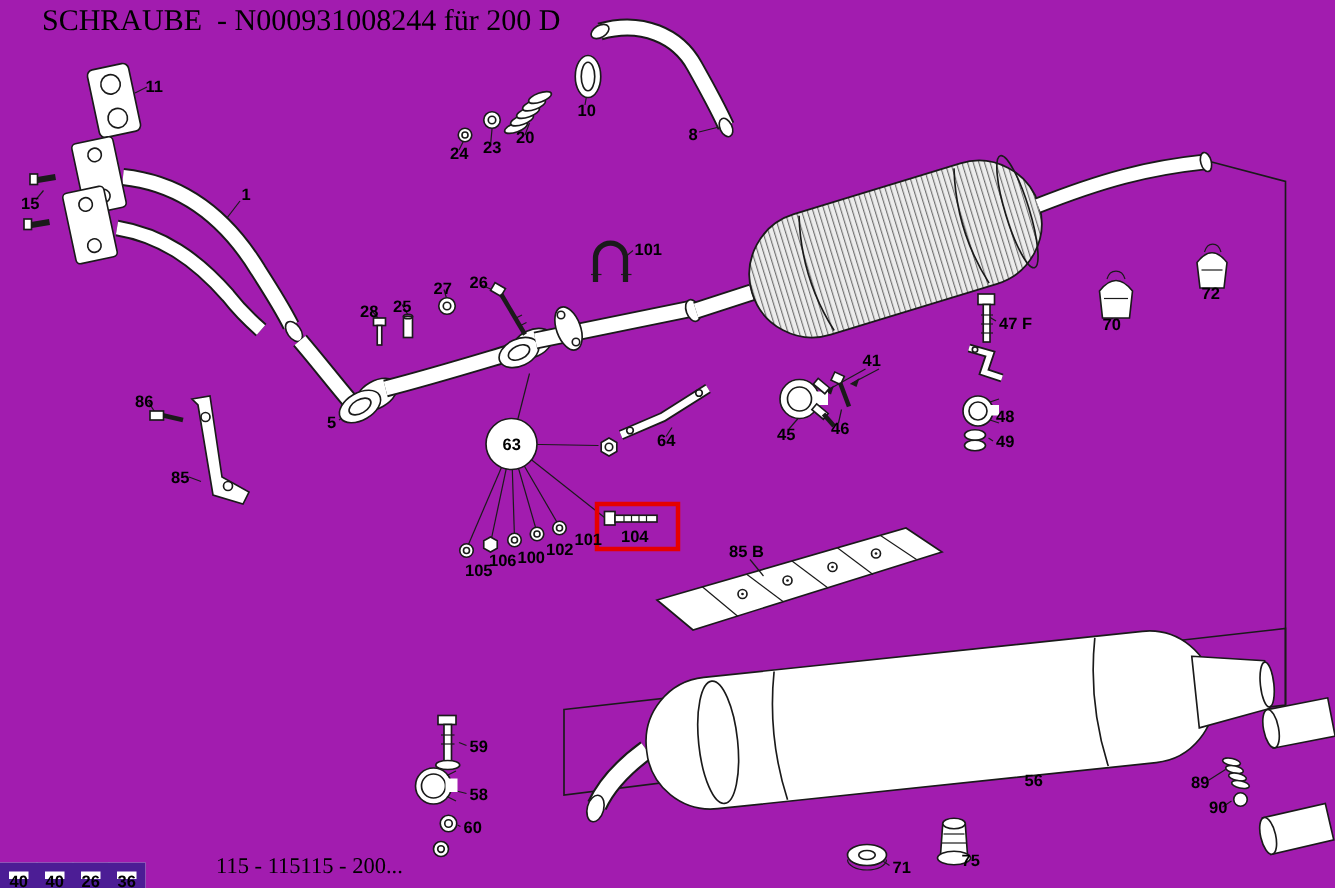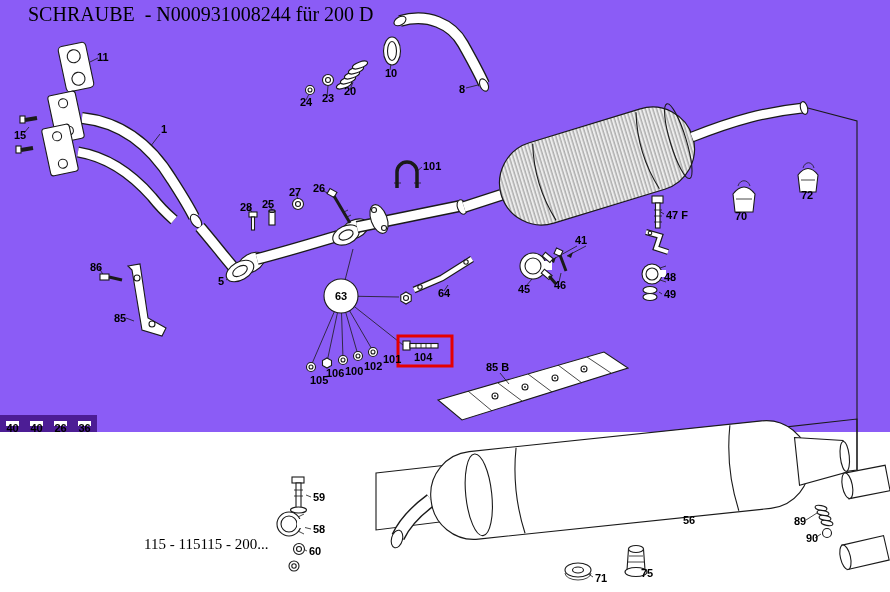--- a/index.html
+++ b/index.html
@@ -1,19 +1,19 @@
 <!DOCTYPE html>
 <html><head>
 <meta charset="utf-8">
 <style>
   *{margin:0;padding:0;box-sizing:border-box}
   html,body{width:890px;height:592px;background:#fff;overflow:hidden}
-  #screen{position:relative;width:890px;height:432px;background:#8b5cf6;font-family:"Liberation Sans",sans-serif}
+  #screen{position:relative;width:890px;height:592px;background:#a21caf;font-family:"Liberation Sans",sans-serif}
   .title{position:absolute;left:28px;top:3px;font-family:"Liberation Serif",serif;font-size:20px;color:#000;white-space:pre}
-  .model-code{position:absolute;left:144px;top:536px;font-family:"Liberation Serif",serif;font-size:15px;color:#000}
+  .model-code{position:absolute;left:144px;top:570px;font-family:"Liberation Serif",serif;font-size:15px;color:#000}
   .corner-table{position:absolute;left:0;bottom:0;display:flex}
   .corner-table span{display:block;width:25px;height:17px;border:6px solid #4c1d95;background:#fff;
       font:bold 11px "Liberation Sans",sans-serif;text-align:center;line-height:15px}
   .corner-table span:not(:first-child){margin-left:-1px}
   svg{position:absolute;left:0;top:0}
   .ln{fill:none;stroke:#1a1a1a;stroke-width:1.1}
   .fw{fill:#fff;stroke:#1a1a1a;stroke-width:1.1}
   .thin{stroke:#1a1a1a;stroke-width:0.8;fill:none}
   .po{stroke:#1a1a1a;fill:none}
   .pi{stroke:#fff;fill:none}

